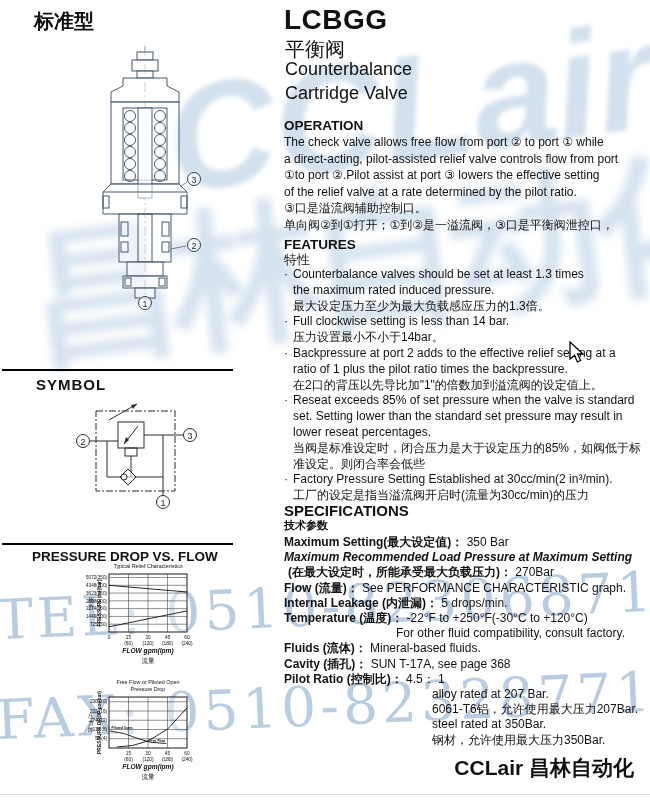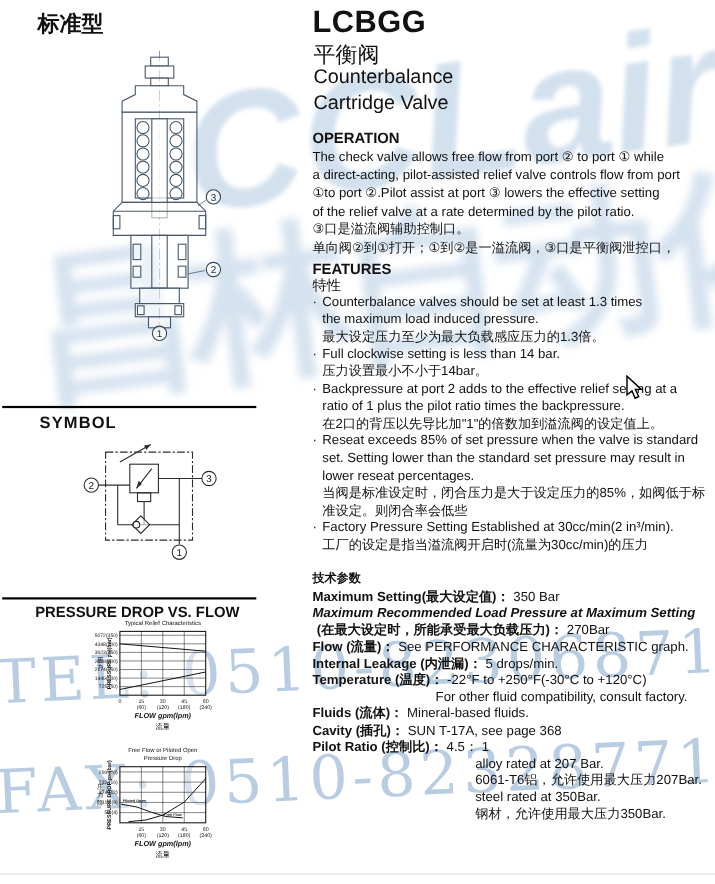--- a/index.html
+++ b/index.html
@@ -253,53 +253,55 @@
       <div class="op-line">①to port ②.Pilot assist at port ③ lowers the effective setting</div>
       <div class="op-line">of the relief valve at a rate determined by the pilot ratio.</div>
       <div class="op-line">③口是溢流阀辅助控制口。</div>
       <div class="op-line">单向阀②到①打开；①到②是一溢流阀，③口是平衡阀泄控口，</div>
     </div>
 
   <div class="abs sec-head" id="features-head">FEATURES</div>
   <div class="abs" id="features-cn">特性</div>
   <div class="abs" id="features-list">
       <div class="feat-line first"><span class="bullet">·</span>Counterbalance valves should be set at least 1.3 times</div>
-      <div class="feat-line">the maximum load induced pressure.</div>
+      <div class="feat-line">the maximum rated induced pressure.</div>
       <div class="feat-line">最大设定压力至少为最大负载感应压力的1.3倍。</div>
       <div class="feat-line first"><span class="bullet">·</span>Full clockwise setting is less than 14 bar.</div>
       <div class="feat-line">压力设置最小不小于14bar。</div>
       <div class="feat-line first"><span class="bullet">·</span>Backpressure at port 2 adds to the effective relief setting at a</div>
       <div class="feat-line">ratio of 1 plus the pilot ratio times the backpressure.</div>
       <div class="feat-line">在2口的背压以先导比加"1"的倍数加到溢流阀的设定值上。</div>
       <div class="feat-line first"><span class="bullet">·</span>Reseat exceeds 85% of set pressure when the valve is standard</div>
       <div class="feat-line">set. Setting lower than the standard set pressure may result in</div>
       <div class="feat-line">lower reseat percentages.</div>
       <div class="feat-line">当阀是标准设定时，闭合压力是大于设定压力的85%，如阀低于标</div>
       <div class="feat-line">准设定。则闭合率会低些</div>
       <div class="feat-line first"><span class="bullet">·</span>Factory Pressure Setting Established at 30cc/min(2 in³/min).</div>
       <div class="feat-line">工厂的设定是指当溢流阀开启时(流量为30cc/min)的压力</div>
     </div>
 
+  <div class="abs" id="specs-head">SPECIFICATIONS</div>
   <div class="abs" id="specs-cn">技术参数</div>
   <div class="abs" id="specs-list">
       <div class="spec-line" style="padding-left: 0px;"><span class="b">Maximum Setting(最大设定值)：</span> 350 Bar</div>
       <div class="spec-line" style="padding-left: 0px; font-style: italic;"><span class="b">Maximum Recommended Load Pressure at Maximum Setting</span></div>
       <div class="spec-line" style="padding-left: 4px;"><span class="b">(在最大设定时，所能承受最大负载压力)：</span> 270Bar</div>
       <div class="spec-line" style="padding-left: 0px;"><span class="b">Flow (流量)：</span> See PERFORMANCE CHARACTERISTIC graph.</div>
       <div class="spec-line" style="padding-left: 0px;"><span class="b">Internal Leakage (内泄漏)：</span>  5 drops/min.</div>
       <div class="spec-line" style="padding-left: 0px;"><span class="b">Temperature (温度)：</span> -22°F to +250°F(-30°C to +120°C)</div>
       <div class="spec-line" style="padding-left: 112px;">For other fluid compatibility, consult factory.</div>
       <div class="spec-line" style="padding-left: 0px;"><span class="b">Fluids (流体)：</span> Mineral-based fluids.</div>
       <div class="spec-line" style="padding-left: 0px;"><span class="b">Cavity (插孔)：</span> SUN T-17A, see page 368</div>
       <div class="spec-line" style="padding-left: 0px;"><span class="b">Pilot Ratio (控制比)：</span>  4.5： 1</div>
       <div class="spec-line" style="padding-left: 148px;">alloy rated at 207 Bar.</div>
       <div class="spec-line" style="padding-left: 148px;">6061-T6铝，允许使用最大压力207Bar.</div>
       <div class="spec-line" style="padding-left: 148px;">steel rated at 350Bar.</div>
       <div class="spec-line" style="padding-left: 148px;">钢材，允许使用最大压力350Bar.</div>
     </div>
 
+  <div class="abs" id="footer-logo">CCLair 昌林自动化</div>
   <div id="bottom-line"></div>
 
   <svg class="abs" id="cursor" width="24" height="24" viewBox="0 0 24 24">
     <polygon points="2,1 2,18 6.6,14.4 9.4,21 12.6,19.5 9.6,13 15,13" fill="#ffffff" stroke="#000" stroke-width="1.3"></polygon>
   </svg>
 
 </div>
 
 </body></html>

